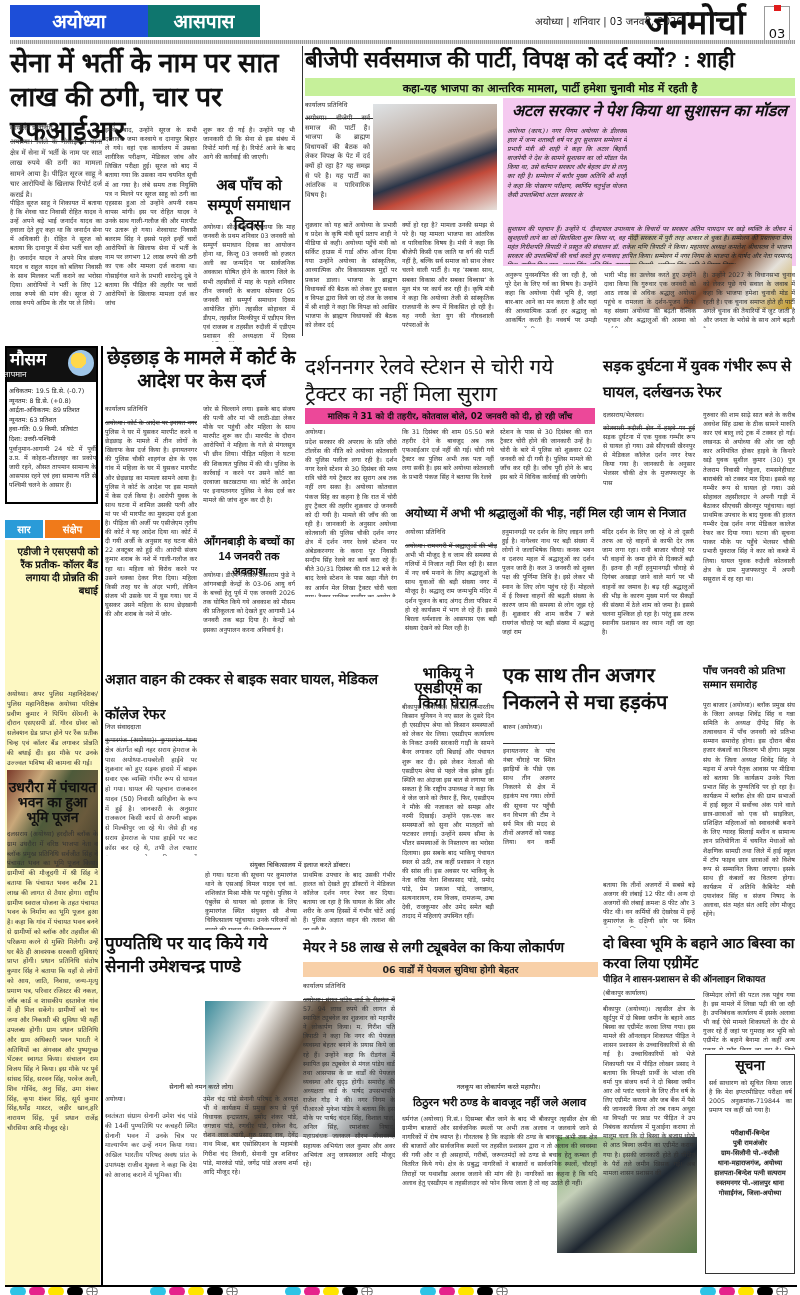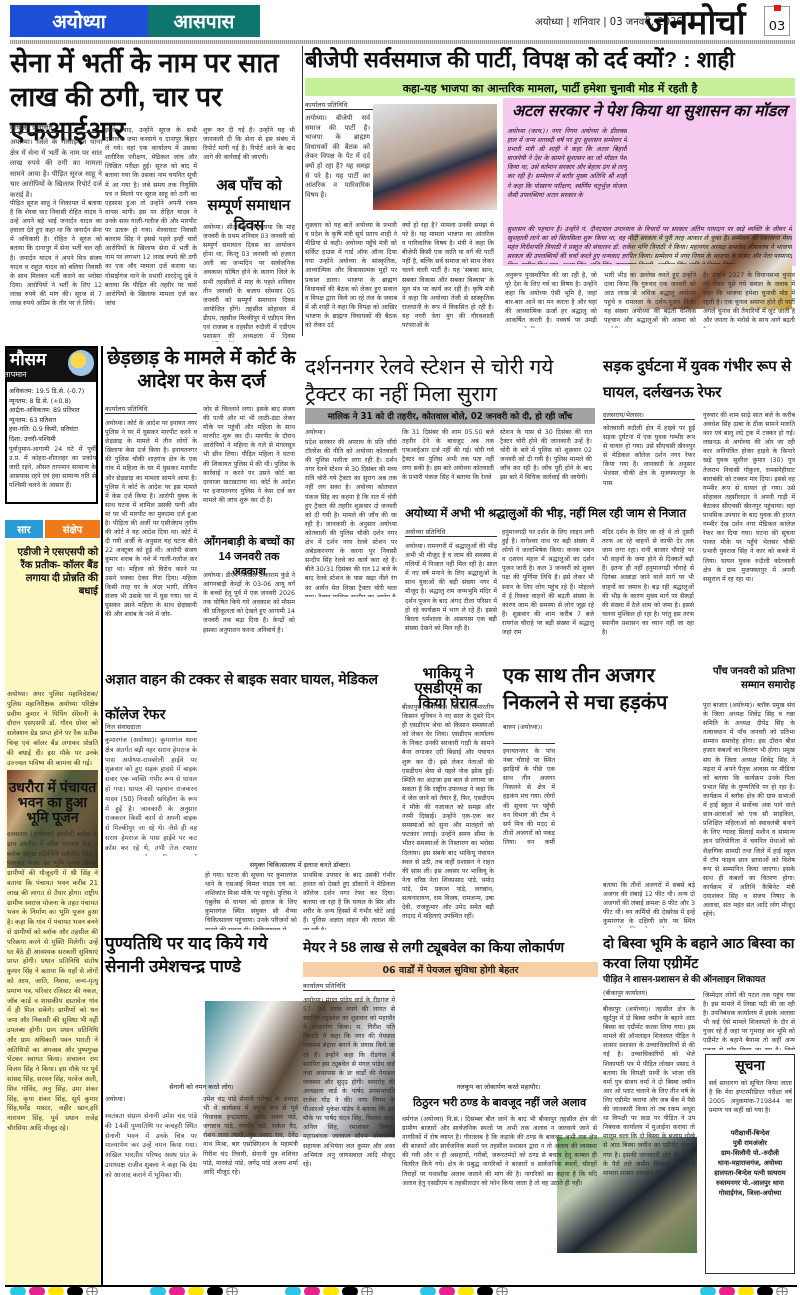--- a/index.html
+++ b/index.html
@@ -4,25 +4,25 @@
 <style>
 *{box-sizing:border-box;margin:0;padding:0}
 body{width:800px;height:1295px;background:#fff;font-family:"DejaVu Sans","Liberation Sans",sans-serif;color:#111;position:relative;overflow:hidden}
 .abs{position:absolute}
 .sec-tag{top:5px;height:32px;color:#fff;font-weight:bold;font-size:19px;display:flex;align-items:center;justify-content:center}
 .tag1{left:10px;width:138px;background:#1d4ed8}
 .tag2{left:148px;width:112px;background:#0f766e}
 .rule{height:4px;background:repeating-linear-gradient(90deg,#999 0 1px,#ddd 1px 2px)}
 .dateline{top:14px;left:535px;font-size:10px;color:#222}
 .masthead{top:4px;left:645px;font-size:34px;font-weight:900;letter-spacing:-1px;line-height:36px}
-.pageno{top:6px;left:764px;width:26px;height:30px;border:1px solid #999;font-size:13px;display:flex;align-items:flex-end;justify-content:center;padding-bottom:2px}
+.pageno{top:6px;left:764px;width:26px;height:38px;border:1px solid #999;font-size:13px;display:flex;align-items:flex-end;justify-content:center;padding-bottom:2px}
 .pageno:before{content:"";position:absolute;top:-2px;left:9px;width:7px;height:6px;background:#e01b1b}
 .h1{font-weight:bold;line-height:1.12;color:#111;font-family:"Liberation Sans",sans-serif}
 .body{font-size:6.3px;line-height:9.1px;color:#333;text-align:justify;overflow:hidden;font-family:"DejaVu Sans",sans-serif}
-.byline{font-size:6.5px;color:#333;border-bottom:1px solid #333;padding-bottom:0}
+.byline{font-size:6.5px;color:#333;border-bottom:1px solid #333;padding-bottom:9px}
 .strip{font-weight:bold;display:flex;align-items:center;justify-content:center}
 .photo{background:linear-gradient(135deg,#8a7a6a,#c8b8a4 40%,#5a5048 70%,#a09080);position:relative}
 .caption{font-size:6.5px;text-align:center;color:#222}
 .vline{width:1px;background:#333}
 .hline{height:1px;background:#333}
 .reg{display:flex;gap:3px;align-items:center}
 .dot{width:16px;height:9px;border-radius:5px}
 .cross{width:12px;height:9px;border:1px solid #777;border-radius:5px;position:relative}
 .cross:before{content:"";position:absolute;left:5px;top:0;width:1px;height:7px;background:#777}
 .cross:after{content:"";position:absolute;top:3px;left:0;width:10px;height:1px;background:#777}
@@ -89,21 +89,21 @@
 <div class="abs body" style="top:830px;left:7px;width:91px;height:440px;font-size:6.6px;line-height:9.8px">दलसराय (अयोध्या) हरदौली ब्लॉक के ग्राम उधरौरा में वरिष्ठ भाजपा नेता व ब्लॉक प्रमुख प्रतिनिधि सर्वजीत सिंह ने पंचायत भवन का भूमि पूजन किया। ग्रामीणों की मौजूदगी में श्री सिंह ने बताया कि पंचायत भवन करीब 21 लाख की लागत से तैयार होगा। राष्ट्रीय ग्रामीण स्वराज योजना के तहत पंचायत भवन के निर्माण का भूमि पूजन हुआ है। कहा कि गांव में पंचायत भवन बनने से ग्रामीणों को ब्लॉक और तहसील की परिक्रमा करने से मुक्ति मिलेगी। उन्हें घर बैठे ही आवश्यक सरकारी सुविधाएं प्राप्त होंगी। प्रधान प्रतिनिधि संतोष कुमार सिंह ने बताया कि यहाँ से लोगों को आय, जाति, निवास, जन्म-मृत्यु प्रमाण पत्र, परिवार रजिस्टर की नकल, जॉब कार्ड व शासकीय दस्तावेज गांव में ही मिल सकेंगे। ग्रामीणों को धन जमा और निकासी की सुविधा भी यहीं उपलब्ध होगी। ग्राम प्रधान प्रतिनिधि और ग्राम अधिकारी पवन भारती ने अतिथियों का अंगवस्त्र और पुष्पगुच्छ भेंटकर स्वागत किया। संचालन राम विजय सिंह ने किया। इस मौके पर पूर्व सांसद सिंह, सरवन सिंह, परवेज अली, शिव गोविंद, अनु सिंह, उमा शंकर सिंह, कृपा शंकर सिंह, सूर्य कुमार सिंह,धर्मेंद्र मास्टर, जहीर खान,हरि नारायण सिंह, पूर्व प्रधान राजेंद्र चौरसिया आदि मौजूद रहे।</div>
 
 <div class="abs h1" style="top:346px;left:105px;width:193px;font-size:19px;text-align:center;line-height:23px">छेड़छाड़ के मामले में कोर्ट के आदेश पर केस दर्ज</div>
 <div class="abs byline" style="top:404px;left:105px;width:92px">कार्यालय प्रतिनिधि</div>
 <div class="abs body" style="top:418px;left:105px;width:92px;height:240px">अयोध्या। कोर्ट के आदेश पर इनायत नगर पुलिस ने घर में घुसकर मारपीट करने व छेड़छाड़ के मामले में तीन लोगों के खिलाफ केस दर्ज किया है। इनायतनगर की पुलिस चौकी शाहगंज क्षेत्र के एक गांव में महिला के घर में घुसकर मारपीट और छेड़छाड़ का मामला सामने आया है। पुलिस ने कोर्ट के आदेश पर इस मामले में केस दर्ज किया है। आरोपी युवक के साथ घटना में शामिल उसकी पत्नी और मां पर भी मारपीट का मुकदमा दर्ज हुआ है। पीड़िता की अर्जी पर एसीजेएम तृतीय की कोर्ट ने यह आदेश दिया था। कोर्ट में दी गयी अर्जी के अनुसार यह घटना बीते 22 अक्टूबर को हुई थी। आरोपी संजय कुमार शराब के नशे में गाली-गलौज कर रहा था। महिला को विरोध करने पर उसने धक्का देकर गिरा दिया। महिला किसी तरह घर के अंदर भागी, लेकिन संजय भी उसके घर में घुस गया। घर में घुसकर उसने महिला के साथ छेड़खानी की और शराब के नशे में जोर-</div>
 <div class="abs body" style="top:404px;left:203px;width:92px;height:128px">जोर से चिल्लाने लगा। इसके बाद संजय की पत्नी और मां भी लाठी-डंडा लेकर मौके पर पहुंची और महिला के साथ मारपीट शुरू कर दी। मारपीट के दौरान आरोपियों ने महिला के गले से मंगलसूत्र भी छीन लिया। पीड़ित महिला ने घटना की शिकायत पुलिस में की थी। पुलिस के कार्रवाई न करने पर उसने कोर्ट का दरवाजा खटखटाया था। कोर्ट के आदेश पर इनायतनगर पुलिस ने केस दर्ज कर मामले की जांच शुरू कर दी है।</div>
 <div class="abs h1" style="top:534px;left:203px;width:92px;font-size:11px;text-align:center;line-height:15px">आँगनबाड़ी के बच्चों का 14 जनवरी तक अवकाश</div>
 <div class="abs body" style="top:570px;left:203px;width:92px;height:88px">अयोध्या। डीएम निखिल टीकाराम फुंडे ने आंगनबाड़ी केन्द्रों के 03-06 आयु वर्ग के बच्चों हेतु पूर्व में एक जनवरी 2026 तक घोषित किये गये अवकाश को मौसम की प्रतिकूलता को देखते हुए आगामी 14 जनवरी तक बढ़ा दिया है। केन्द्रों को इसका अनुपालन करना अनिवार्य है।</div>
 
 <div class="abs h1" style="top:353px;left:305px;width:290px;font-size:21px;font-weight:normal;line-height:27px">दर्शननगर रेलवे स्टेशन से चोरी गये ट्रैक्टर का नहीं मिला सुराग</div>
-<div class="abs strip" style="top:408px;left:305px;width:290px;height:16px;background:#a3a3a3;font-size:8.6px">मालिक ने 31 को दी तहरीर, कोतवाल बोले, 02 जनवरी को दी, हो रही जाँच</div>
+<div class="abs strip" style="top:408px;left:305px;width:290px;height:16px;background:#ec4899;font-size:8.6px">मालिक ने 31 को दी तहरीर, कोतवाल बोले, 02 जनवरी को दी, हो रही जाँच</div>
 <div class="abs body" style="top:427px;left:305px;width:92px;height:10px">अयोध्या।</div>
 <div class="abs body" style="top:437px;left:305px;width:92px;height:160px">प्रदेश सरकार की अपराध के प्रति जीरो टॉलरेंस की नीति को अयोध्या कोतवाली की पुलिस पलीता लगा रही है। दर्शन नगर रेलवे स्टेशन से 30 दिसंबर की मध्य रात्रि चोरी गये ट्रैक्टर का सुराग अब तक नहीं लग सका है। अयोध्या कोतवाल पंकज सिंह का कहना है कि रात में चोरी हुए ट्रैक्टर की तहरीर शुक्रवार दो जनवरी को दी गयी है। मामले की जाँच की जा रही है। जानकारी के अनुसार अयोध्या कोतवाली की पुलिस चौकी दर्शन नगर क्षेत्र में दर्शन नगर रेलवे स्टेशन पर अंबेडकरनगर के करना पुर निवासी सन्दीप सिंह रेलवे का कार्य करा रहे हैं। बीते 30/31 दिसंबर की रात 12 बजे के बाद रेलवे स्टेशन के पास खड़ा नीले रंग का आर्यन मेल लिखा ट्रैक्टर चोरी चला गया। ट्रैक्टर मालिक सन्दीप का आरोप है</div>
 <div class="abs body" style="top:427px;left:402px;width:92px;height:74px">कि 31 दिसंबर की शाम 05.50 बजे तहरीर देने के बावजूद अब तक एफआईआर दर्ज नहीं की गई। चोरी गये ट्रैक्टर का पुलिस अभी तक पता नहीं लगा सकी है। इस बारे अयोध्या कोतवाली के प्रभारी पंकज सिंह ने बताया कि रेलवे</div>
 <div class="abs body" style="top:427px;left:500px;width:92px;height:74px">स्टेशन के पास से 30 दिसंबर की रात ट्रैक्टर चोरी होने की जानकारी उन्हें है। चोरी के बारे में पुलिस को शुक्रवार 02 जनवरी को दी गयी है। पुलिस मामले की जाँच कर रही है। जाँच पूरी होने के बाद इस बारे में विधिक कार्रवाई की जायेगी।</div>
 
 <div class="abs h1" style="top:353px;left:603px;width:195px;font-size:15px;line-height:26px">सड़क दुर्घटना में युवक गंभीर रूप से घायल, दर्लखनऊ रेफर</div>
 <div class="abs byline" style="top:410px;left:603px;width:92px">दलसराय/भेलसर।</div>
 <div class="abs body" style="top:423px;left:603px;width:92px;height:80px">कोतवाली रुदौली क्षेत्र में हाइवे पर हुई सड़क दुर्घटना में एक युवक गम्भीर रूप से घायल हो गया। उसे सीएचसी खैरनपुर से मेडिकल कॉलेज दर्शन नगर रेफर किया गया है। जानकारी के अनुसार भेलसर चौकी क्षेत्र के मुजफ्फरपुर के पास</div>
 <div class="abs body" style="top:410px;left:703px;width:92px;height:248px">गुरुवार की शाम साढ़े सात बजे के करीब अवधेश सिंह ढाबा के ठीक सामने मारुति कार एवं बालू लदे ट्रक में टक्कर हो गई। लखनऊ से अयोध्या की ओर जा रही कार अनियंत्रित होकर हाइवे के किनारे खड़े युवक सुशील कुमार (30) पुत्र तेजराम निवासी गोकुला, रामसनेहीघाट बाराबंकी को टक्कर मार दिया। इससे वह गम्भीर रूप से घायल हो गया। उसे सोहावल तहसीलदार ने अपनी गाड़ी में बैठाकर सीएचसी खैरनपुर पहुंचाया। वहां प्राथमिक उपचार के बाद युवक की हालत गम्भीर देख दर्शन नगर मेडिकल कालेज रेफर कर दिया गया। घटना की सूचना पाकर मौके पर पहुँचे भेलसर चौकी प्रभारी युवराज सिंह ने कार को कब्जे में लिया। घायल युवक रुदौली कोतवाली क्षेत्र के ग्राम मुजफ्फरपुर में अपनी ससुराल में रह रहा था।</div>
 
@@ -123,21 +123,21 @@
 
 <div class="abs h1" style="top:665px;left:402px;width:92px;font-size:15px;text-align:center;line-height:15px">भाकियू ने एसडीएम का किया घेराव</div>
 <div class="abs body" style="top:702px;left:402px;width:92px;height:228px">बीकापुर (अयोध्या)। (बी.का.)। भारतीय किसान यूनियन ने नए साल के दूसरे दिन ही एसडीएम श्रेया को किसान समस्याओं को लेकर घेर लिया। एसडीएम कार्यालय के निकट उनकी सरकारी गाड़ी के सामने बैनर लगाकर दरी बिछाई और पंचायत शुरू कर दी। इसे लेकर नेताओं की एसडीएम श्रेया से पहले नोक झोक हुई। स्थिति का अंदाजा इस बात से लगाया जा सकता है कि राष्ट्रीय उपाध्यक्ष ने कहा कि वे जेल जाने को तैयार हैं, फिर, एसडीएम ने मौके की नजाकत को समझ और नरमी दिखाई। उन्होंने एक-एक कर समस्याओं को सुना और मातहतों को फटकार लगाई। उन्होंने समय सीमा के भीतर समस्याओं के निस्तारण का भरोसा दिलाया। इस सबके बाद भाकियू पंचायत स्थल से उठी, तब कहीं प्रशासन ने राहत की सांस ली। इस अवसर पर भाकियू के नेता वरिष्ठ नेता शिवप्रसाद पांडे, प्रमोद पांडे, प्रेम प्रकाश पांडे, जगन्नाथ, सत्यनारायण, राम विजय, रामजन्म, उषा देवी, राजकुमार और उमेद समेत बड़ी तादाद में महिलाएं उपस्थित रहीं।</div>
 
 <div class="abs h1" style="top:662px;left:503px;width:195px;font-size:20px;line-height:27px">एक साथ तीन अजगर निकलने से मचा हड़कंप</div>
 <div class="abs body" style="top:722px;left:503px;width:52px;height:22px;border-bottom:1px solid #333">बारुन (अयोध्या)।</div>
 <div class="abs body" style="top:746px;left:503px;width:52px;height:100px">इनायतनगर के पांच नंबर चौराहे पर स्थित झाड़ियों के पीछे एक साथ तीन अजगर निकलने से क्षेत्र में हड़कंप मच गया। लोगों की सूचना पर पहुँची वन विभाग की टीम ने सर्प मित्र की मदद से तीनों अजगरों को पकड़ लिया। वन कर्मी इंद्रजीत सिंह और अनिल यादव ने सर्प मित्र राज मिश्रा के सहयोग से रेस्क्यू ऑपरेशन चलाकर तीनों अजगरों को पकड़ा और अहिरौली सल्तोनी स्थित वन विभाग की नर्सरी पर ले गये। सर्प मित्र राज मिश्रा ने</div>
 <div class="abs photo" style="top:722px;left:557px;width:140px;height:116px;background:linear-gradient(140deg,#7bb06a,#c4cfb8 30%,#1e2630 55%,#8b8b6a 75%,#5a7a4a)"></div>
 <div class="abs body" style="top:880px;left:603px;width:92px;height:48px">बताया कि तीनों अजगरों में सबसे बड़े अजगर की लंबाई 12 फीट थी। अन्य दो अजगरों की लंबाई क्रमशः 8 फीट और 3 फीट थी। वन कर्मियों की देखरेख में इन्हें कुमारगंज के दक्षिणी छोर पर स्थित जंगल में सुरक्षित छोड़ा जायेगा।</div>
 
-<div class="abs h1" style="top:664px;left:703px;width:92px;font-size:10px;text-align:right;line-height:14px">पाँच जनवरी को प्रतिभा सम्मान समारोह</div>
+<div class="abs h1" style="top:664px;left:703px;width:92px;font-size:10px;text-align:left;line-height:14px">पाँच जनवरी को प्रतिभा सम्मान समारोह</div>
 <div class="abs body" style="top:700px;left:703px;width:92px;height:228px">पूरा बाजार (अयोध्या)। ब्लॉक प्रमुख संघ के जिला अध्यक्ष शिवेंद्र सिंह व गन्ना समिति के अध्यक्ष दीपेंद्र सिंह के तत्वावधान में पाँच जनवरी को प्रतिभा सम्मान समारोह होगा। इस दौरान बीस हजार कंबलों का वितरण भी होगा। प्रमुख संघ के जिला अध्यक्ष शिवेंद्र सिंह ने मड़ना में अपने पैतृक आवास पर मीडिया को बताया कि कार्यक्रम उनके पिता प्रभात सिंह के पुण्यतिथि पर हो रहा है। कार्यक्रम में ब्लॉक क्षेत्र की ग्राम सभाओं में हाई स्कूल में सर्वोच्च अंक पाने वाले छात्र-छात्राओं को एक सौ साइकिल, प्रशिक्षित महिलाओं को स्वावलंबी बनाने के लिए ग्यारह सिलाई मशीन व सामान्य ज्ञान प्रतियोगिता में चयनित मेधाओं को शैक्षणिक सामग्री तथा जिले में हाई स्कूल में टॉप फाइव छात्र छात्राओं को विशेष रूप से सम्मानित किया जाएगा। इसके साथ ही कंबलों का वितरण होगा। कार्यक्रम में अतिथि कैबिनेट मंत्री दयाशंकर सिंह व संजय निषाद के अलावा, संत महंत संत आदि लोग मौजूद रहेंगे।</div>
 
 <div class="abs h1" style="top:932px;left:105px;width:195px;font-size:17px;text-align:left;line-height:23px">पुण्यतिथि पर याद किये गये सेनानी उमेशचन्द्र पाण्डे</div>
 
 <div class="abs caption" style="top:1082px;left:105px;width:193px">सेनानी को नमन करते लोग।</div>
 <div class="abs body" style="top:1094px;left:105px;width:92px;height:12px">अयोध्या।</div>
 <div class="abs body" style="top:1112px;left:105px;width:92px;height:160px;font-size:6.6px;line-height:9.8px">स्वतंत्रता संग्राम सेनानी उमेश चंद पांडे की 14वीं पुण्यतिथि पर कचहरी स्थित सेनानी भवन में उनके चित्र पर माल्यार्पण कर उन्हें नमन किया गया। अखिल भारतीय परिषद अवध प्रांत के उपाध्यक्ष राजीव शुक्ला ने कहा कि देश को आजाद कराने में भूमिका थी।</div>
 <div class="abs body" style="top:1094px;left:203px;width:95px;height:178px">उमेश चंद्र पांडे सेनानी परिषद के अध्यक्ष भी थे कार्यक्रम में प्रमुख रूप से पूर्व विधायक इन्द्रप्रताप, प्रमोद शंकर पांडे, जगन्नाथ पांडे, रणधीर पांडे, राकेश वैद, रोशन लाल त्यागी, गुरु प्रसाद राव, देवेंद्र नाथ मिश्रा, बार एसोसिएशन के महामंत्री गिरीश चंद तिवारी, सेनानी पुत्र शशिधर पांडे, मारकंडे पांडे, जगेंद्र पांडे अजय शर्मा आदि मौजूद रहे।</div>
 
 <div class="abs h1" style="top:940px;left:303px;width:295px;font-size:14px">मेयर ने 58 लाख से लगी ट्यूबवेल का किया लोकार्पण</div>

